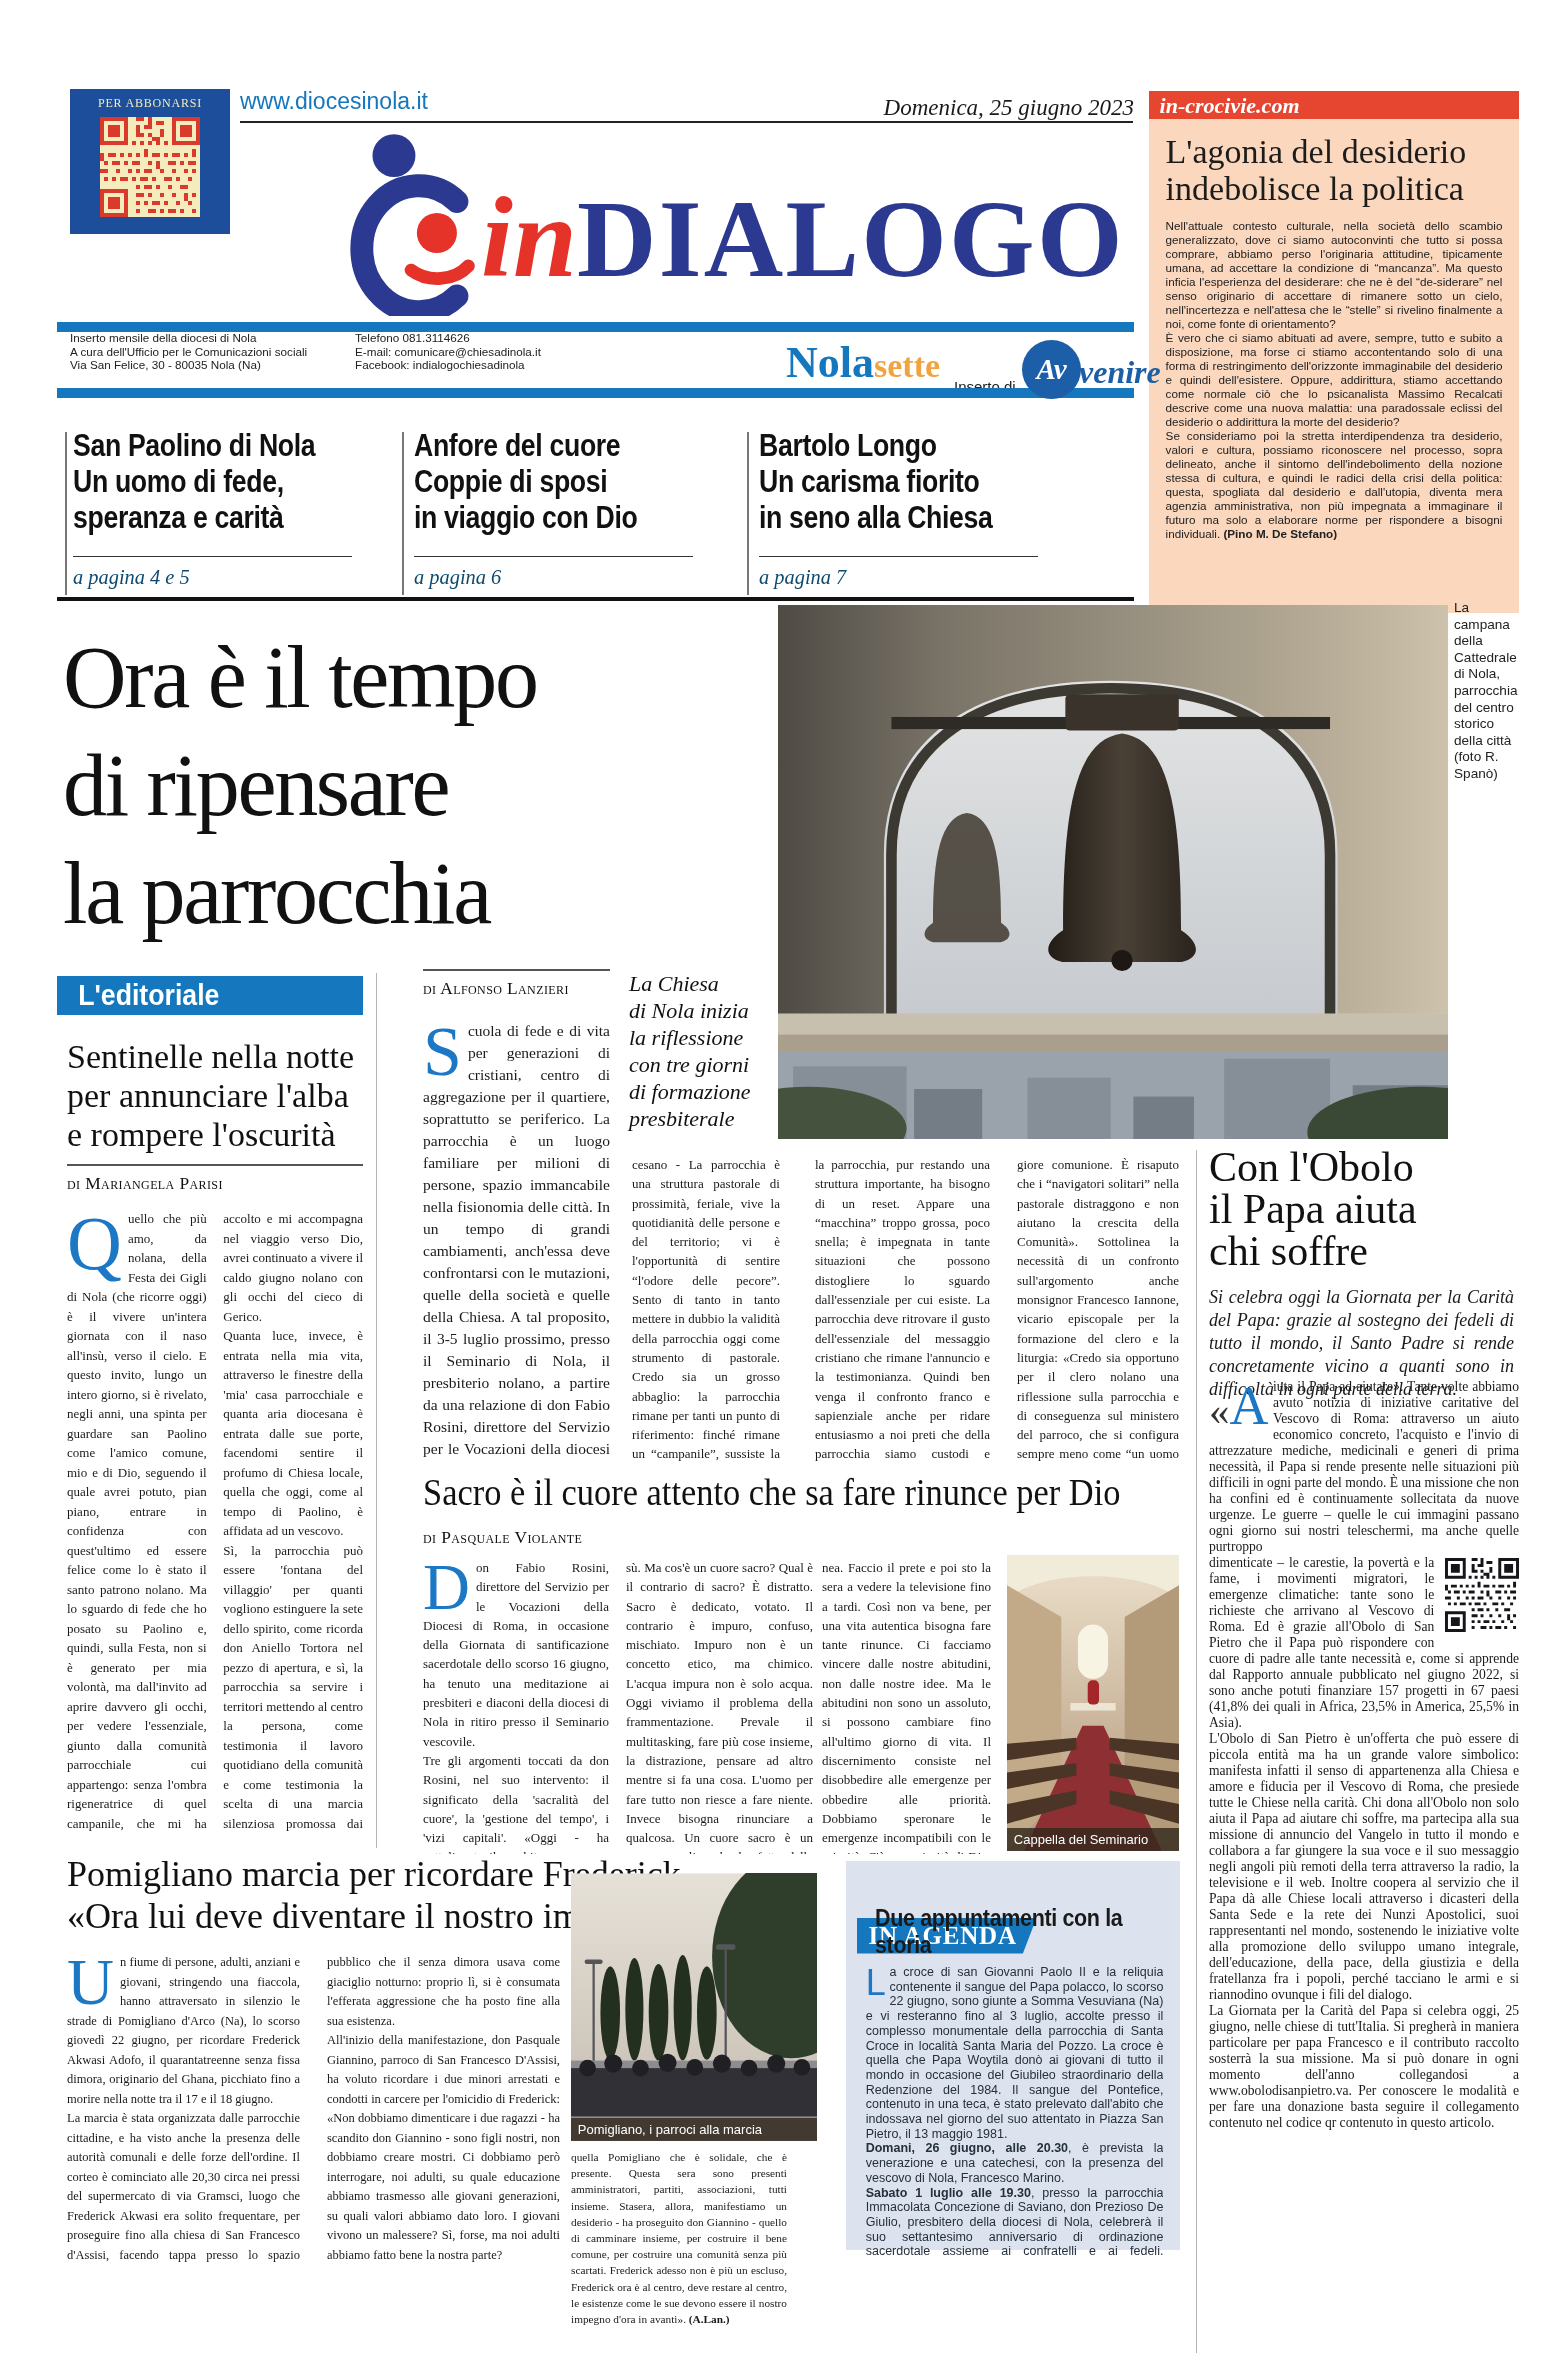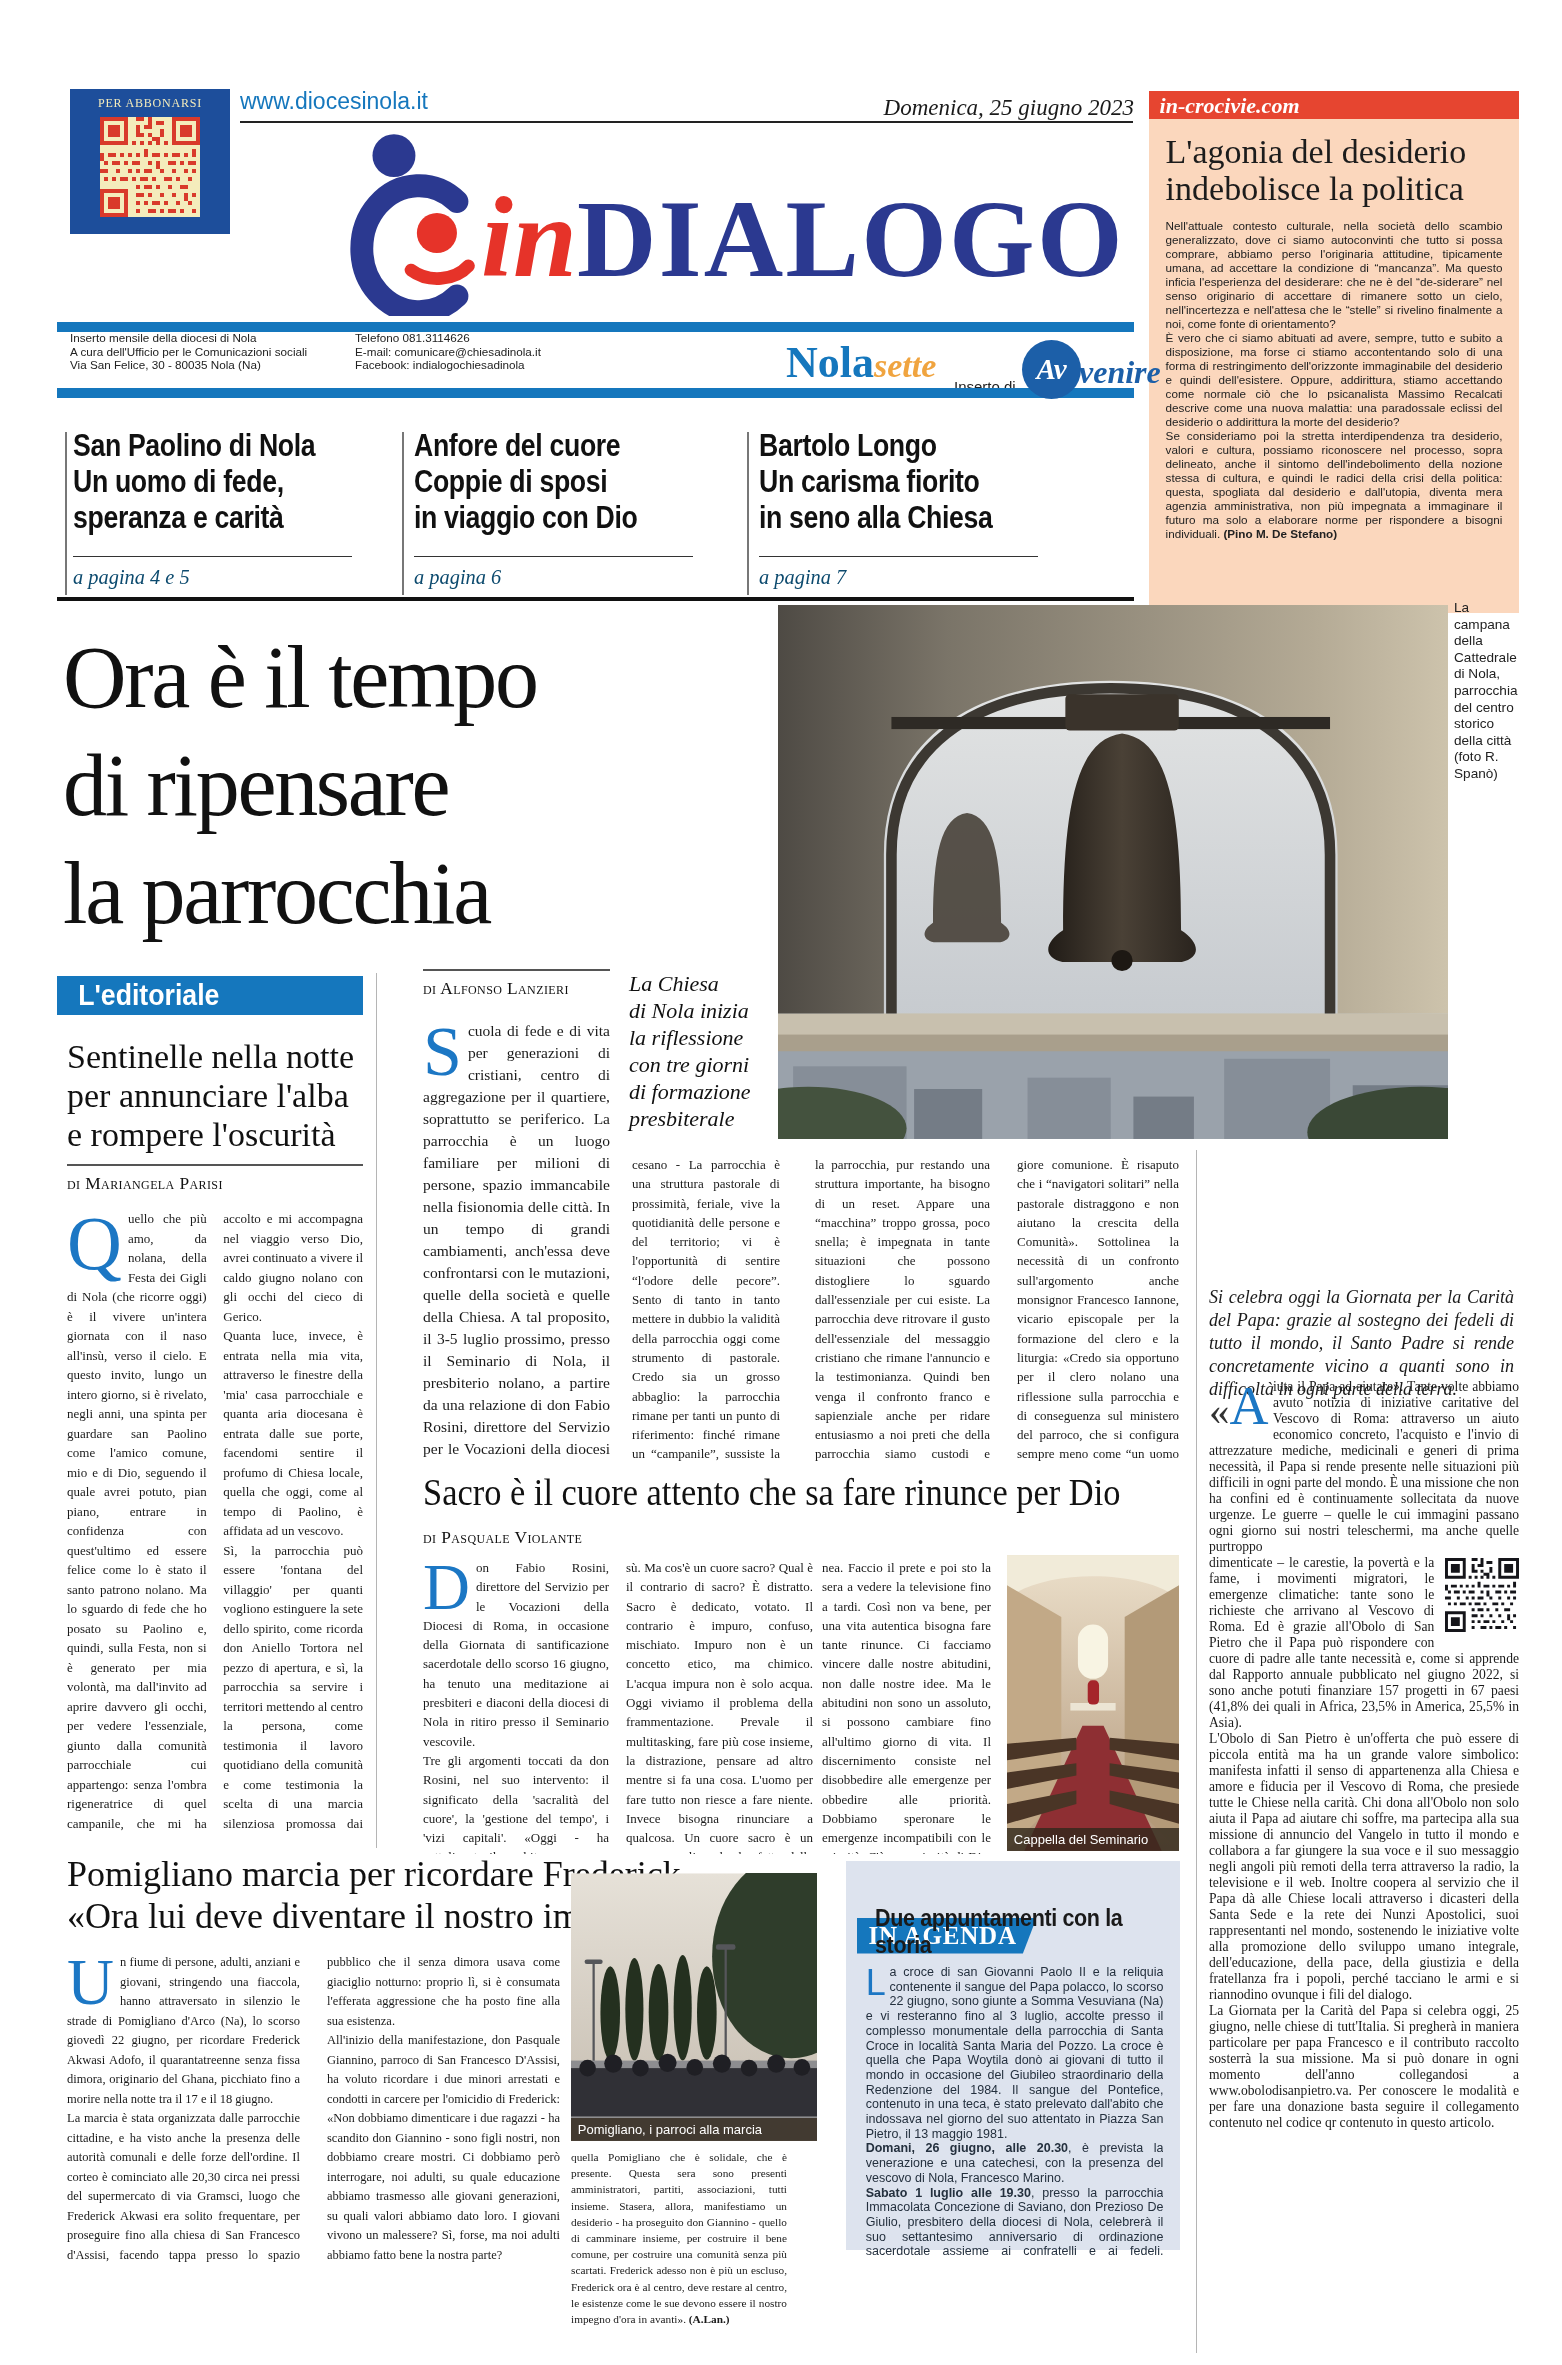--- a/index.html
+++ b/index.html
@@ -69,21 +69,21 @@
     <div>A cura dell'Ufficio per le Comunicazioni sociali</div>
     <div>Via San Felice, 30 - 80035 Nola (Na)</div>
   </div>
   <div class="abs sans" style="left:355px;top:331px;font-size:11.7px;line-height:13.6px;color:#222;">
     <div>Telefono 081.3114626</div>
     <div>E-mail: comunicare@chiesadinola.it</div>
     <div>Facebook: indialogochiesadinola</div>
   </div>
 
   <div class="abs" style="left:786px;top:337px;">
-    <span style="font-weight:bold;font-size:44px;color:#1577bd;">Nola</span><span style="font-weight:bold;font-style:italic;font-size:34px;color:#f0a43f;">sette</span>
+    <span style="font-weight:bold;font-size:44px;color:#1577bd;">Nola</span><span style="font-weight:bold;font-size:34px;color:#f0a43f;">sette</span>
   </div>
   <div class="abs sans" style="left:954px;top:378px;font-size:15px;color:#222;">Inserto di</div>
   <div class="abs" style="left:1022px;top:340px;width:59px;height:59px;border-radius:50%;background:#1c5fa8;text-align:center;z-index:3;">
     <span style="color:#fff;font-style:italic;font-weight:bold;font-size:29px;line-height:59px;margin-top:35px;">Av</span>
   </div>
   <div class="abs" style="left:1079px;top:354px;font-style:italic;font-weight:bold;font-size:32px;color:#1c5fa8;z-index:3;">venire</div>
 
   <div class="abs bar-blue" style="left:57px;top:388px;width:1077px;height:9.8px;"></div>
 
   <div class="abs" style="left:65px;top:432px;width:1.5px;height:163px;background:#777;"></div>
@@ -302,20 +302,23 @@
     <div class="abs" style="left:10.6px;top:9px;background:#1577bd;color:#fff;font-weight:bold;font-size:25px;letter-spacing:0.8px;padding:3.8px 19.7px 3.8px 12px;clip-path:polygon(0 0,100% 0,calc(100% - 13.6px) 100%,0 100%);margin-top:48px;">IN AGENDA</div>
     <div class="sans" style="font-weight:bold;font-size:23.4px;letter-spacing:-0.4px;margin:44px 0 6px 29px;transform:scaleX(.92);transform-origin:left;">Due appuntamenti con la storia</div>
     <div class="sans just" style="font-size:12.5px;line-height:14.7px;color:#24303e;margin:0 16.6px 0 19.7px;height:295px;">
       <p><span class="drop" style="font-size:36px;font-family:'Liberation Sans',sans-serif;padding-right:3.8px;">L</span><span>a croce di san Giovanni Paolo II e la reliquia contenente il sangue del Papa polacco, lo scorso 22 giugno, sono giunte a Somma Vesuviana (Na) e vi resteranno fino al 3 luglio, accolte presso il complesso monumentale della parrocchia di Santa Croce in località Santa Maria del Pozzo. La croce è quella che Papa Woytila donò ai giovani di tutto il mondo in occasione del Giubileo straordinario della Redenzione del 1984. Il sangue del Pontefice, contenuto in una teca, è stato prelevato dall'abito che indossava nel giorno del suo attentato in Piazza San Pietro, il 13 maggio 1981.</span></p>
       <p><b>Domani, 26 giugno, alle 20.30</b><span>, è prevista la venerazione e una catechesi, con la presenza del vescovo di Nola, Francesco Marino.</span></p>
       <p><b>Sabato 1 luglio alle 19.30</b><span>, presso la parrocchia Immacolata Concezione di Saviano, don Prezioso De Giulio, presbitero della diocesi di Nola, celebrerà il suo settantesimo anniversario di ordinazione sacerdotale assieme ai confratelli e ai fedeli. Presiederà la celebrazione il vescovo di Nola, Francesco Marino.</span></p>
     </div>
   </div>
 
   <div class="abs rule-v" style="left:1196px;top:1150px;height:1203px;"></div>
+  <div class="abs pre" style="left:1209px;top:1146px;font-size:42px;line-height:42px;color:#111;">Con l'Obolo
+il Papa aiuta
+chi soffre</div>
   <div class="abs just" style="left:1209px;top:1286px;width:305px;font-style:italic;font-size:18px;line-height:23px;">Si celebra oggi la Giornata per la Carità del Papa: grazie al sostegno dei fedeli di tutto il mondo, il Santo Padre si rende concretamente vicino a quanti sono in difficoltà in ogni parte della terra.</div>
   <div class="abs just" style="left:1209px;top:1379px;width:310px;height:976px;font-size:13.6px;line-height:16px;">
     <p>
       <span style="float:left;line-height:.8;padding:4.5px 4.5px 0 0;"><span style="font-size:41px;color:#333;">«</span><span class="drop" style="float:none;font-size:54px;padding:0;">A</span></span>
       <span>iuta il Papa ad aiutare». Tante volte abbiamo avuto notizia di iniziative caritative del Vescovo di Roma: attraverso un aiuto economico concreto, l'acquisto e l'invio di attrezzature mediche, medicinali e generi di prima necessità, il Papa si rende presente nelle situazioni più difficili in ogni parte del mondo. È una missione che non ha confini ed è continuamente sollecitata da nuove urgenze. Le guerre – quelle le cui immagini passano ogni giorno sui nostri teleschermi, ma anche quelle purtroppo</span>
     </p>
     <p>
       <svg class="qr" style="float:right;color:#15151a;--qrbg:#fff;background:#fff;margin:3px 0 4.5px 10.6px;" width="74" height="74" viewBox="0 0 98 98">
           <use href="#qr"></use>
         </svg>

